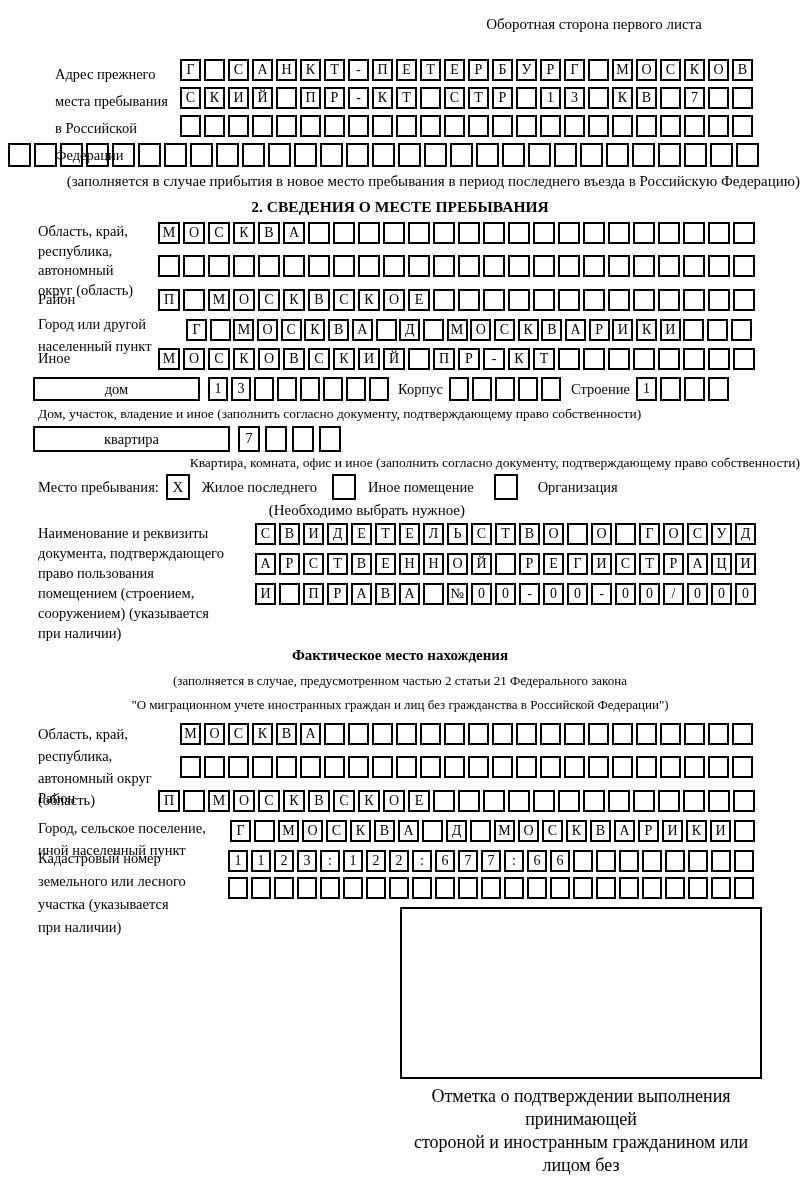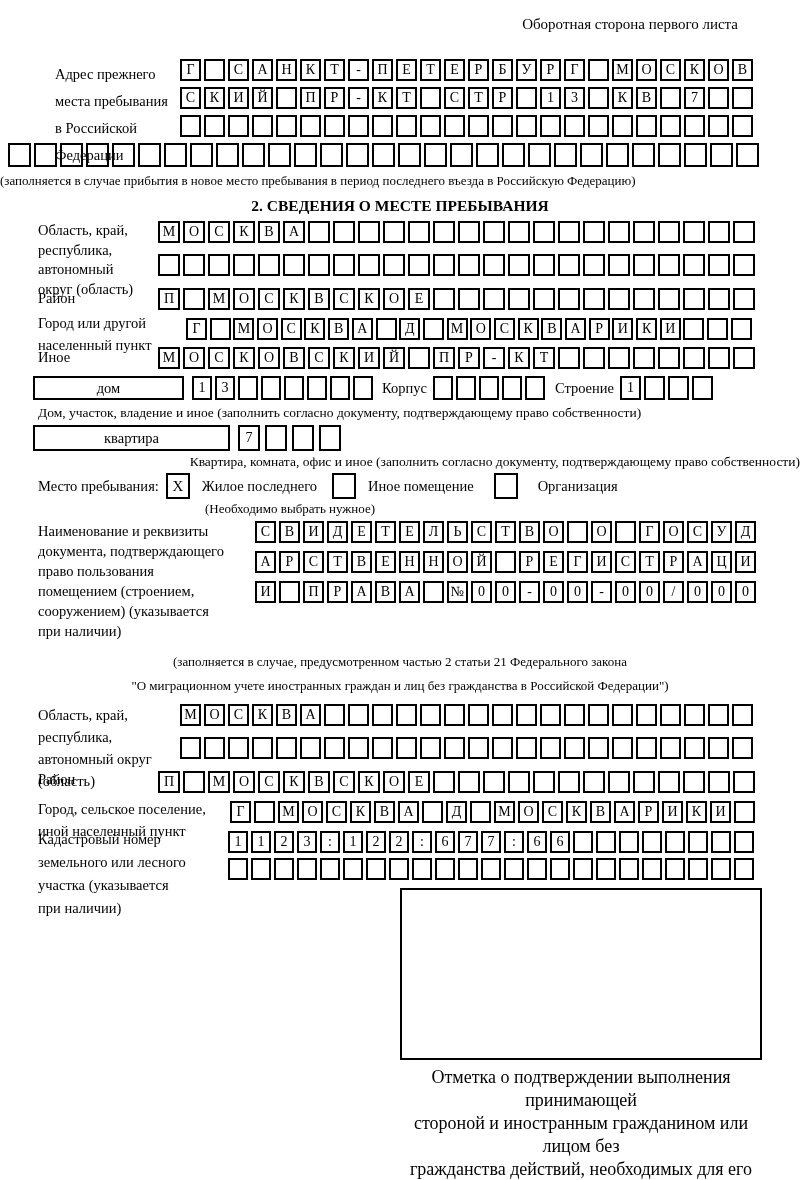--- a/index.html
+++ b/index.html
@@ -1,39 +1,39 @@
 <!DOCTYPE html>
 <html><head>
 <meta charset="utf-8">
 <style>
   html,body{margin:0;padding:0;background:#fff;}
   body{width:800px;height:1180px;overflow:hidden;color:#000;
        font-family:"Liberation Serif","DejaVu Serif",serif;}
-  .topnote{margin-top:16px;padding-right:62px;text-align:right;font-size:15px;}
+  .topnote{margin-top:16px;padding-right:98px;text-align:right;font-size:15px;}
   .group{position:relative;}
   .glabel{position:absolute;font-size:14.5px;}
   .cells{display:flex;gap:3px;}
   .c{width:21px;height:22px;border:2px solid #000;box-sizing:border-box;
      display:flex;align-items:center;justify-content:center;
      font-size:14px;line-height:1;background:#fff;}
   .w22 .c{width:22px;}
   .full .c{width:23px;height:24px;}
   .w20 .c{width:20px;}
   .g27{gap:2.7px;}
   .h24 .c{height:24px;}
   .aptc .c{width:22px;height:26px;}
   .aptc{gap:5px;}
-  .note{font-size:13px;text-align:left;}
+  .note{font-size:15px;text-align:right;}
   .lnote{font-size:13.5px;margin-left:38px;margin-top:5px;}
   .h{font-weight:bold;text-align:center;}
   .t2{font-size:15.5px;margin-top:8px;}
   .t3{font-size:15px;}
   .bigbox{border:2px solid #000;box-sizing:border-box;display:flex;
           align-items:center;justify-content:center;font-size:14.5px;background:#fff;}
-  .housebox{width:151px;height:24px;}
+  .housebox{width:167px;height:24px;}
   .aptbox{width:197px;height:26px;}
   .inlbl{font-size:14.5px;display:flex;align-items:center;}
   .houserow{display:flex;align-items:center;margin-left:33px;margin-top:7px;}
   .aptrow{display:flex;margin-left:33px;margin-top:4px;}
   .stayrow{display:flex;align-items:center;margin-left:38px;margin-top:3px;height:26px;}
   .staylbl{font-size:14.5px;}
   .optlbl{font-size:14.5px;}
   .chk{width:24px;height:26px;border:2px solid #000;box-sizing:border-box;
        display:flex;align-items:center;justify-content:center;font-size:15px;}
   .ml8{margin-left:8px;}   .ml158{margin-left:158px;} .ml180{margin-left:180px;}
@@ -431,20 +431,21 @@
         <span class="c">-</span>
         <span class="c">0</span>
         <span class="c">0</span>
         <span class="c">/</span>
         <span class="c">0</span>
         <span class="c">0</span>
         <span class="c">0</span>
       </div>
   </div>
 
+  <div class="h t3">Фактическое место нахождения</div>
   <div class="factnotes">(заполняется в случае, предусмотренном частью 2 статьи 21 Федерального закона<br>"О миграционном учете иностранных граждан и лиц без гражданства в Российской Федерации")</div>
 
   <div class="group factgrp">
     <div class="glabel" style="left:38px;top:0;line-height:22px;">Область, край,<br>республика,<br>автономный округ<br>(область)</div>
     <div class="glabel" style="left:38px;top:67px;">Район</div>
     <div class="glabel" style="left:38px;top:94px;line-height:22px;">Город, сельское поселение,<br>иной населенный пункт</div>
     <div class="glabel" style="left:38px;top:124px;line-height:23px;">Кадастровый номер<br>земельного или лесного<br>участка (указывается<br>при наличии)</div>
     <div class="cells ml180 mb11">
         <span class="c">М</span>
         <span class="c">О</span>

